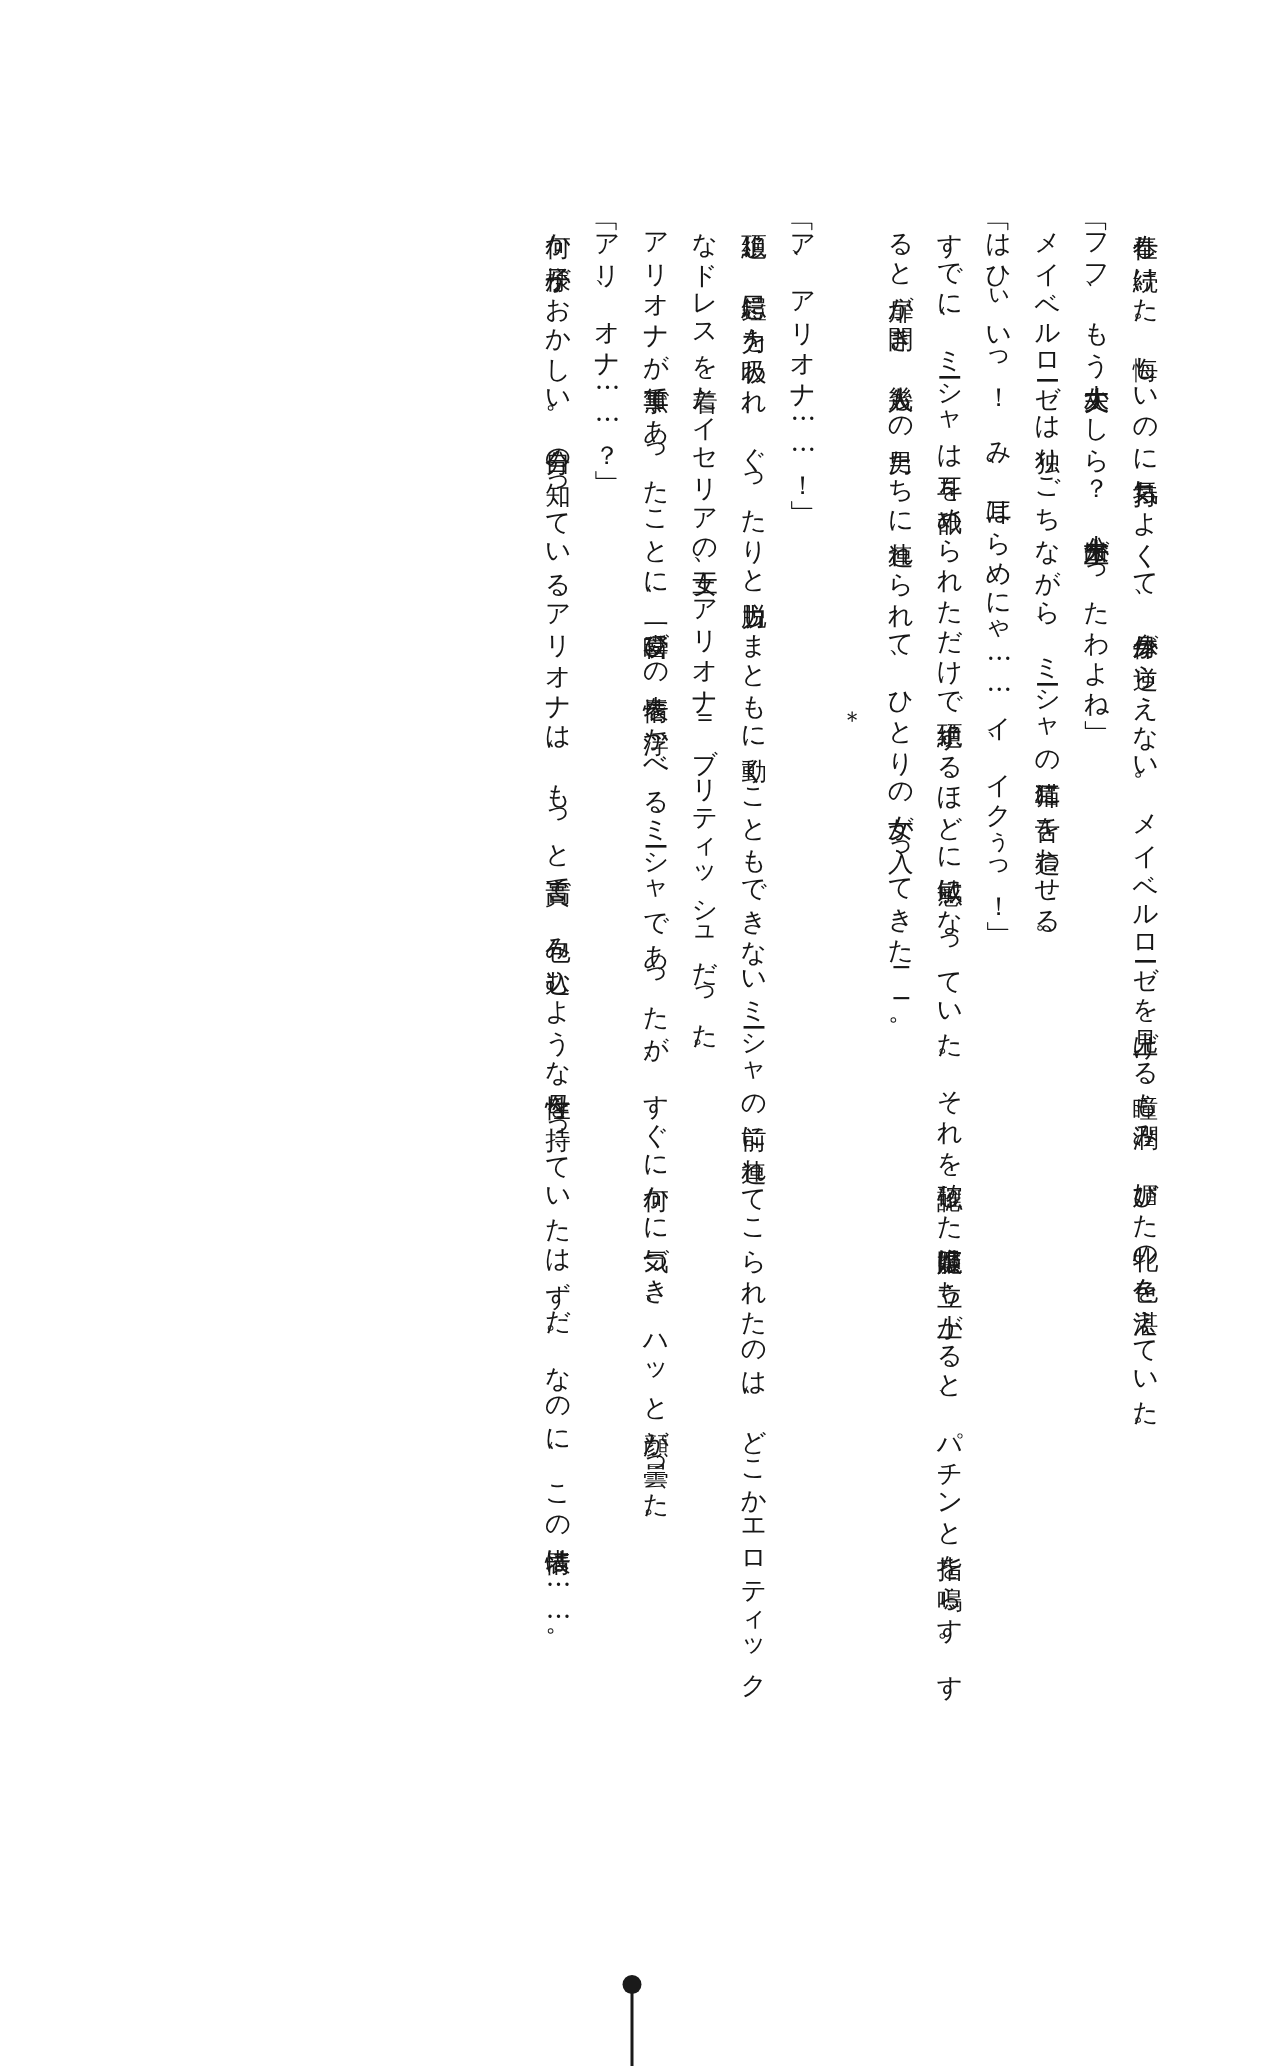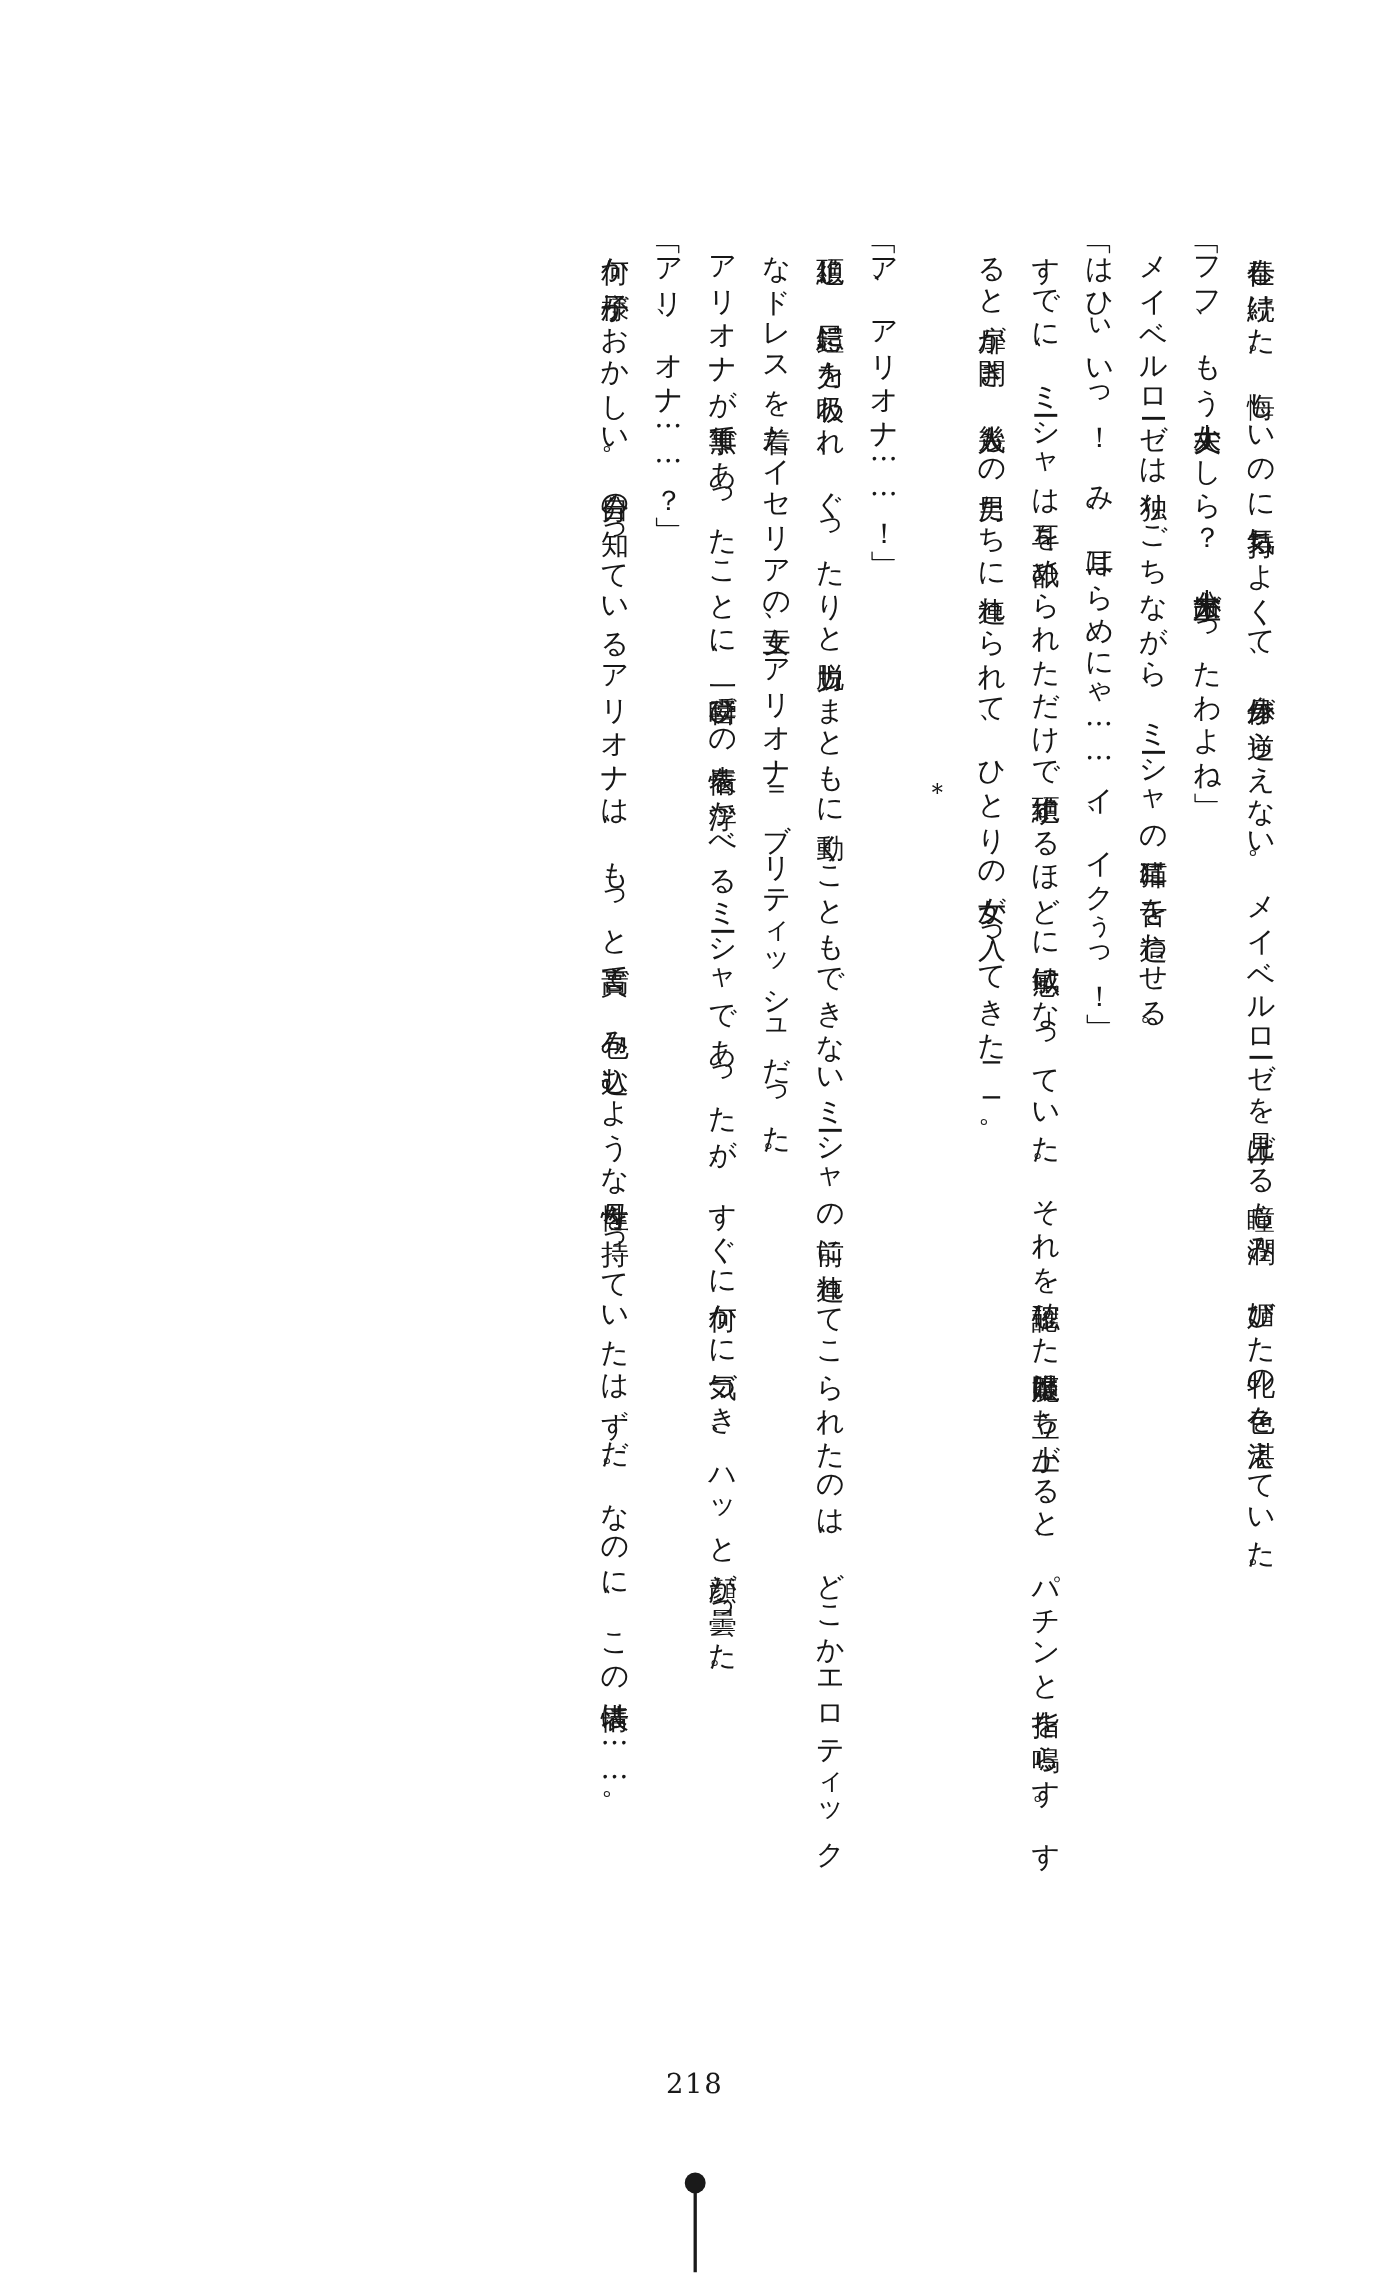--- a/index.html
+++ b/index.html
@@ -105,20 +105,19 @@
     <p>「はひぃいっ！　み、耳はらめにゃ……イ、イクぅっ！」</p>
     <p class="para-indent">すでに、ミーシャは耳を舐められただけで絶頂するほどに敏感になっていた。それを確認した魔眼姫は立ち上がると、パチンと指を鳴らす。すると扉が開き、幾人もの男たちに連れられて、ひとりの女が入ってきた──。</p>
     <p class="sep"><span>＊</span></p>
     <p>「ア、アリオナ……！」</p>
     <p class="para-indent">絶頂し、忌鎧に力を吸われ、ぐったりと脱力しまともに動くこともできないミーシャの前に連れてこられたのは、どこかエロティックなドレスを着たイセリアの女王、アリオナ＝ブリティッシュだった。</p>
     <p class="para-indent">アリオナが無事であったことに、一瞬喜びの表情を浮かべるミーシャであったが、すぐに何かに気づき、ハッと顔が曇った。</p>
     <p>「アリ、オナ……？」</p>
     <p class="para-indent">何か様子がおかしい。自分の知っているアリオナは、もっと高貴で、包み込むような母性を持っていたはずだ。なのに、この表情は……。</p>
   </div>
 
-  <div class="page-number">218</div>
 
   <div class="binding-mark">
     <div class="dot"></div>
     <div class="stem"></div>
   </div>
 
 </div>
 
 </body></html>

